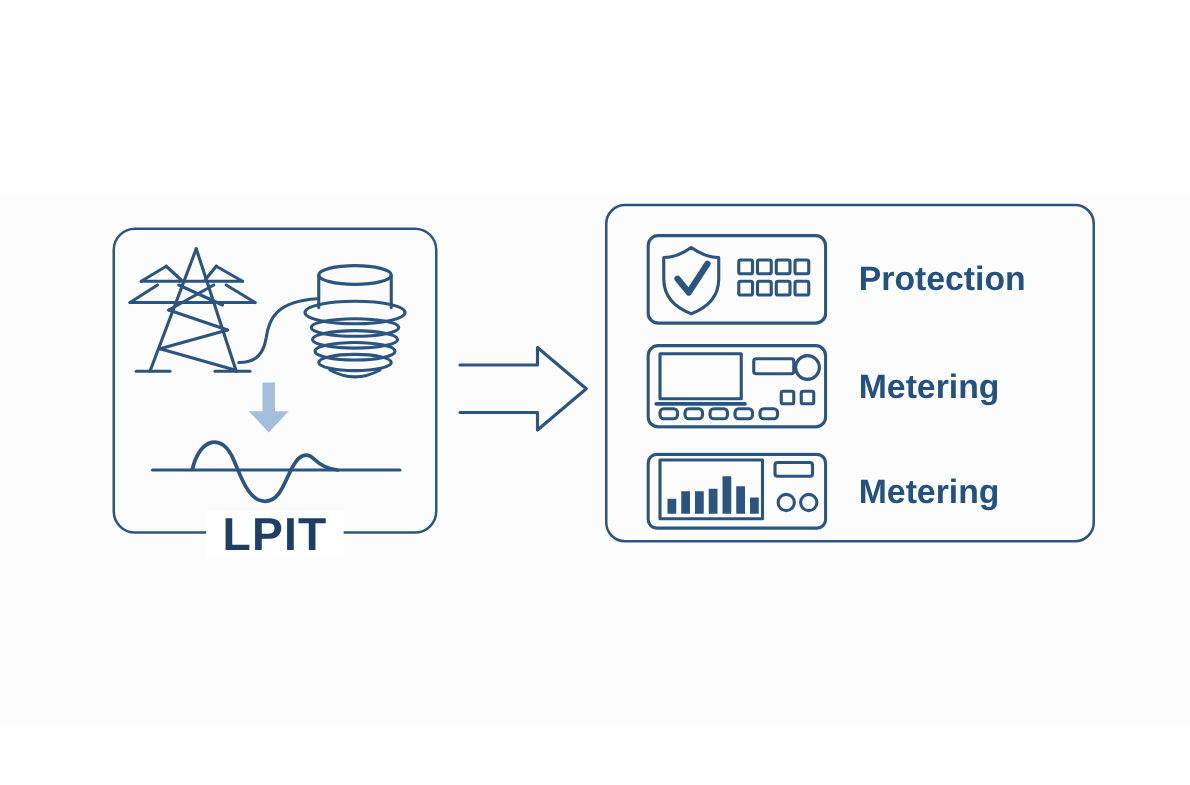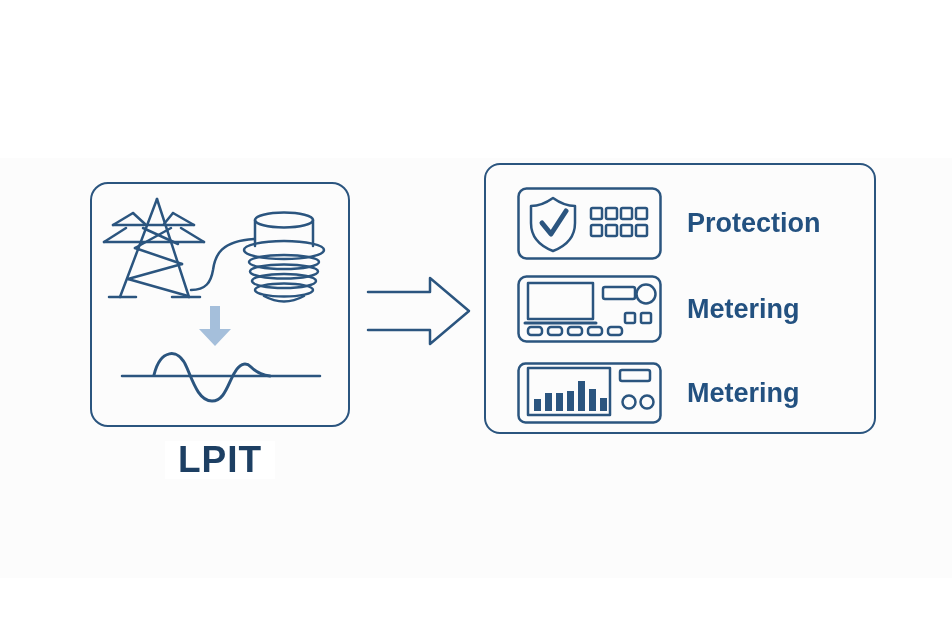--- a/index.html
+++ b/index.html
@@ -16,21 +16,21 @@
   .bg-band{position:absolute;left:0;top:158px;width:952px;height:420px;background:var(--band);}
   
   .lpit-box{
     position:absolute;left:90px;top:182px;width:260px;height:245px;
     border:2.5px solid var(--line);border-radius:18px;
   }
   .lpit-label{
     position:absolute;left:50%;top:225px;transform:translateX(-50%);
     background:var(--background);padding:0 13px;
     font-size:37px;font-weight:700;line-height:38px;color:var(--lpit-text);
-    letter-spacing:1px;white-space:nowrap;margin-top:32px;
+    letter-spacing:1px;white-space:nowrap;
   }
   .lpit-art{position:absolute;left:0;top:0;}
   
   .flow-arrow{position:absolute;left:366px;top:274px;}
   
   .outputs-box{
     position:absolute;left:484px;top:163px;width:392px;height:271px;
     border:2.5px solid var(--line);border-radius:16px;
   }
   .device-icon{position:absolute;left:31px;}

